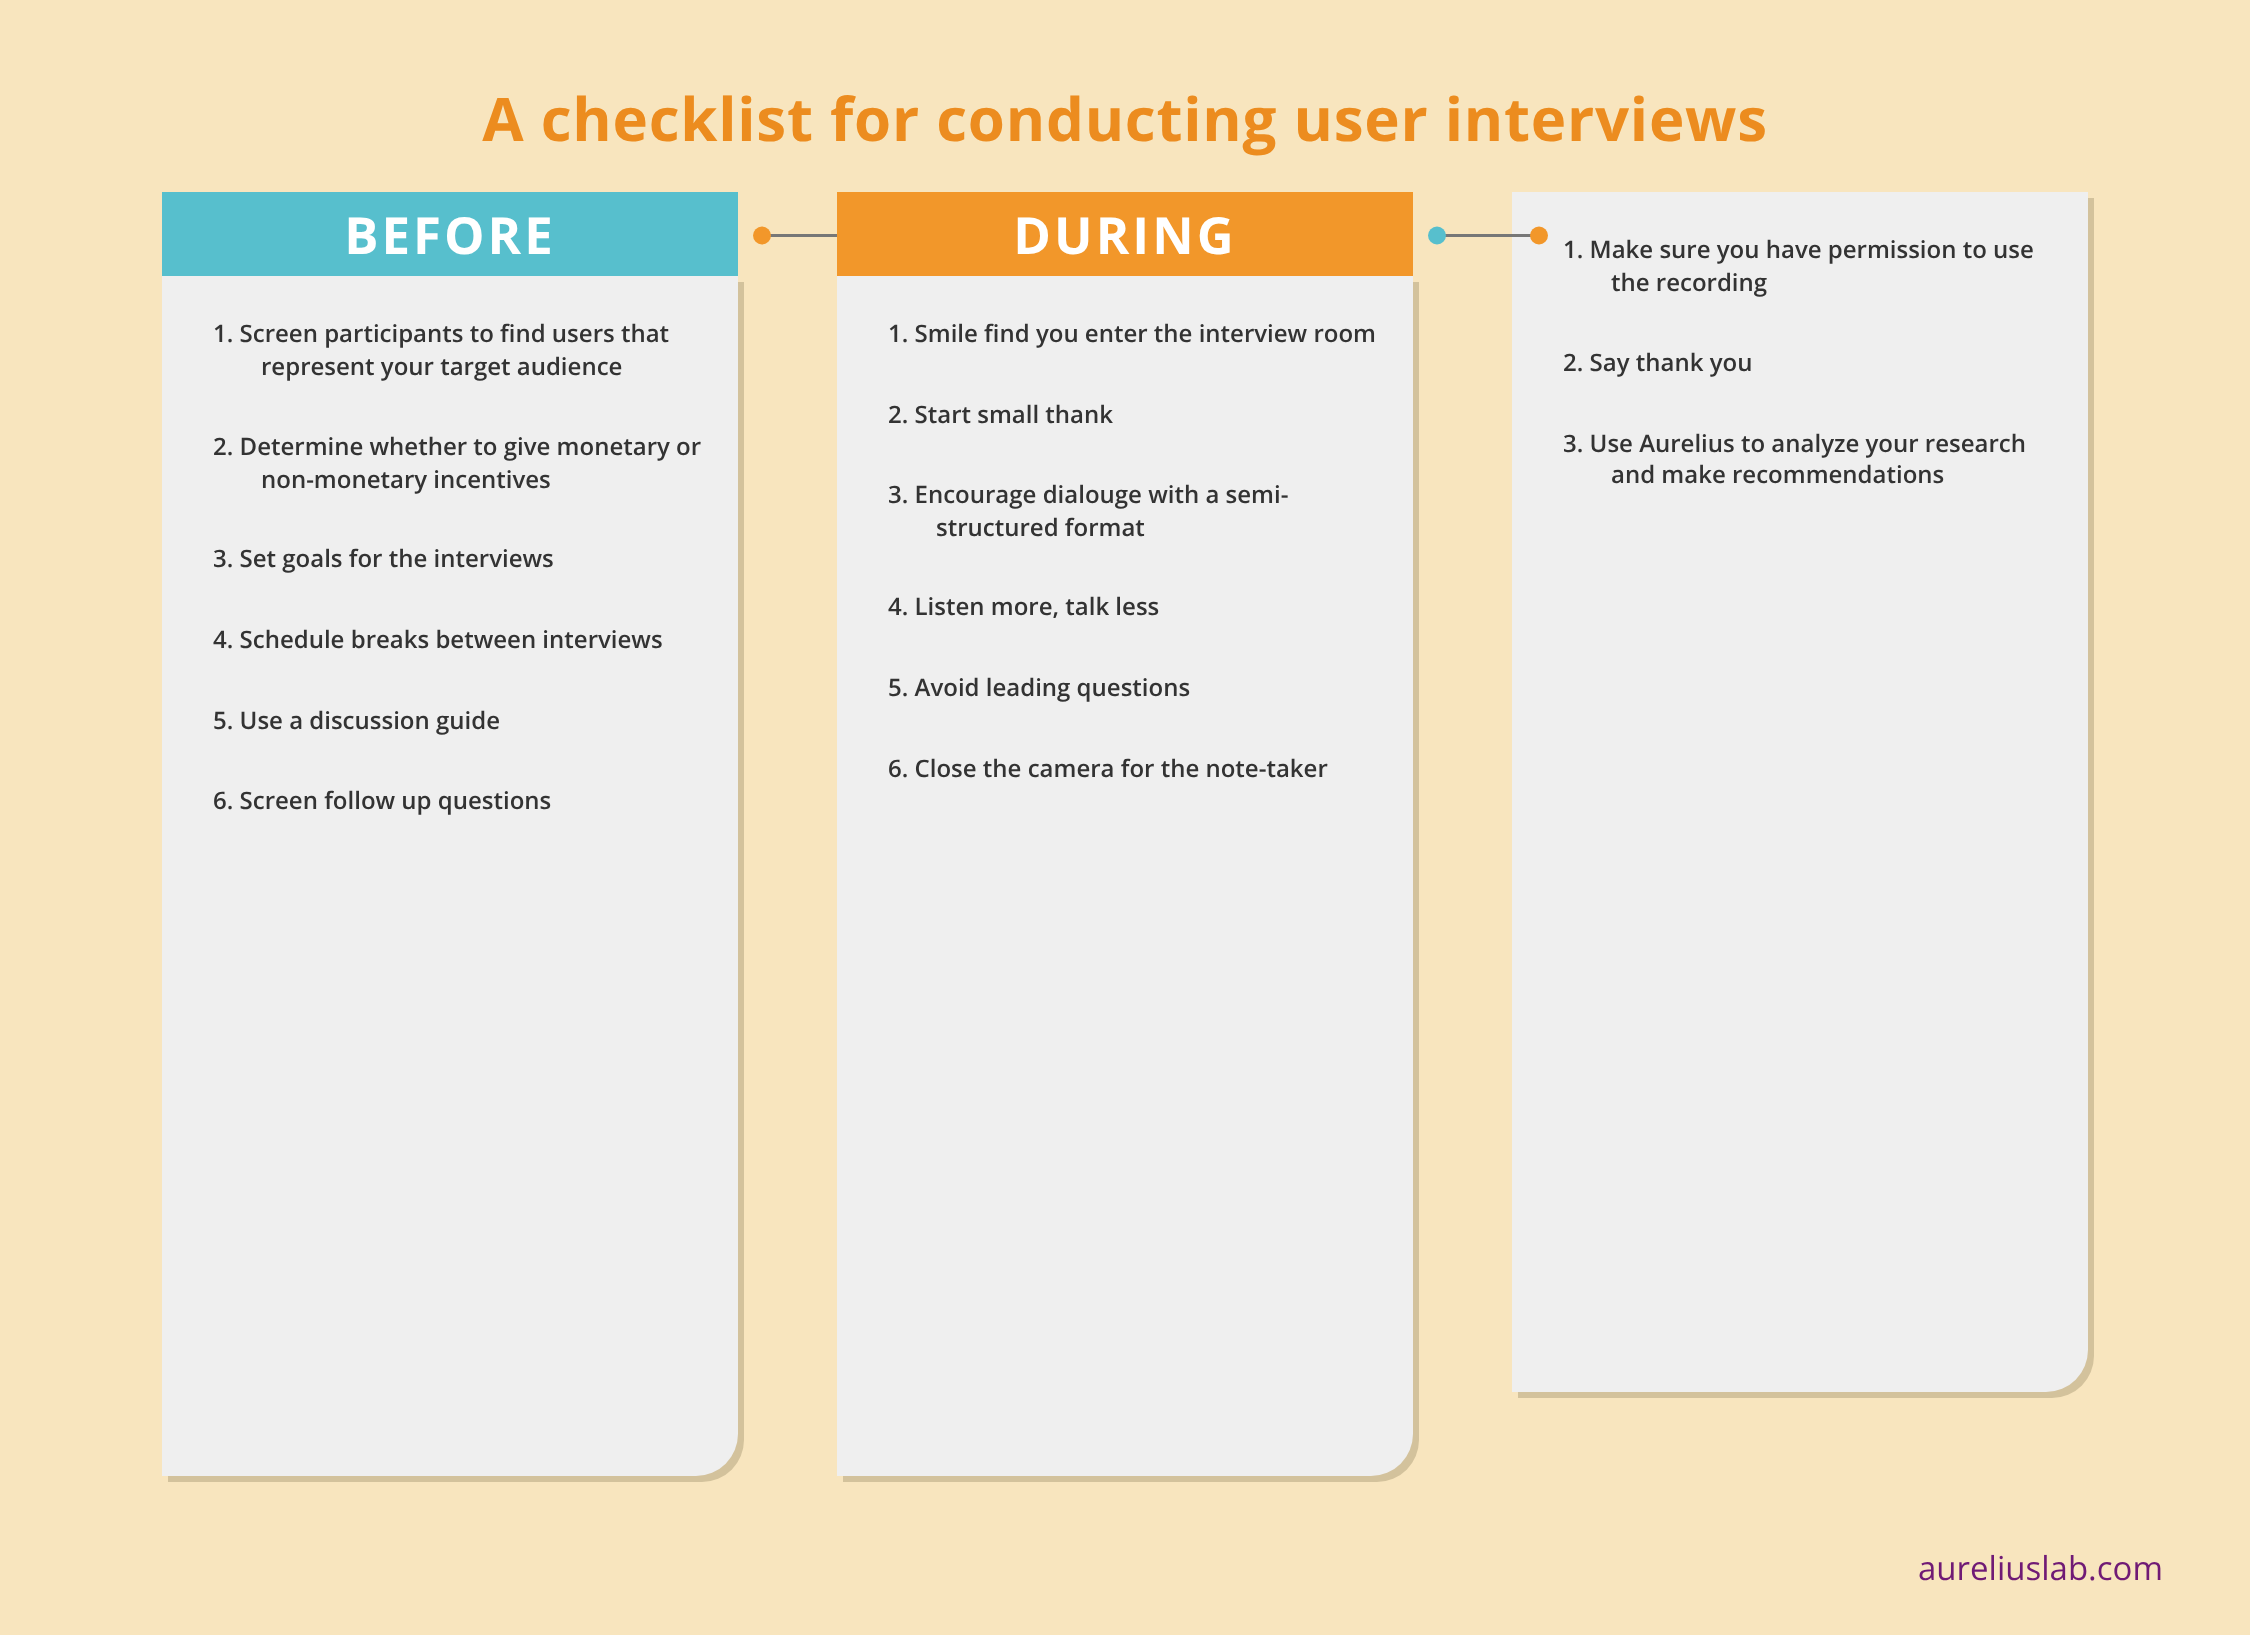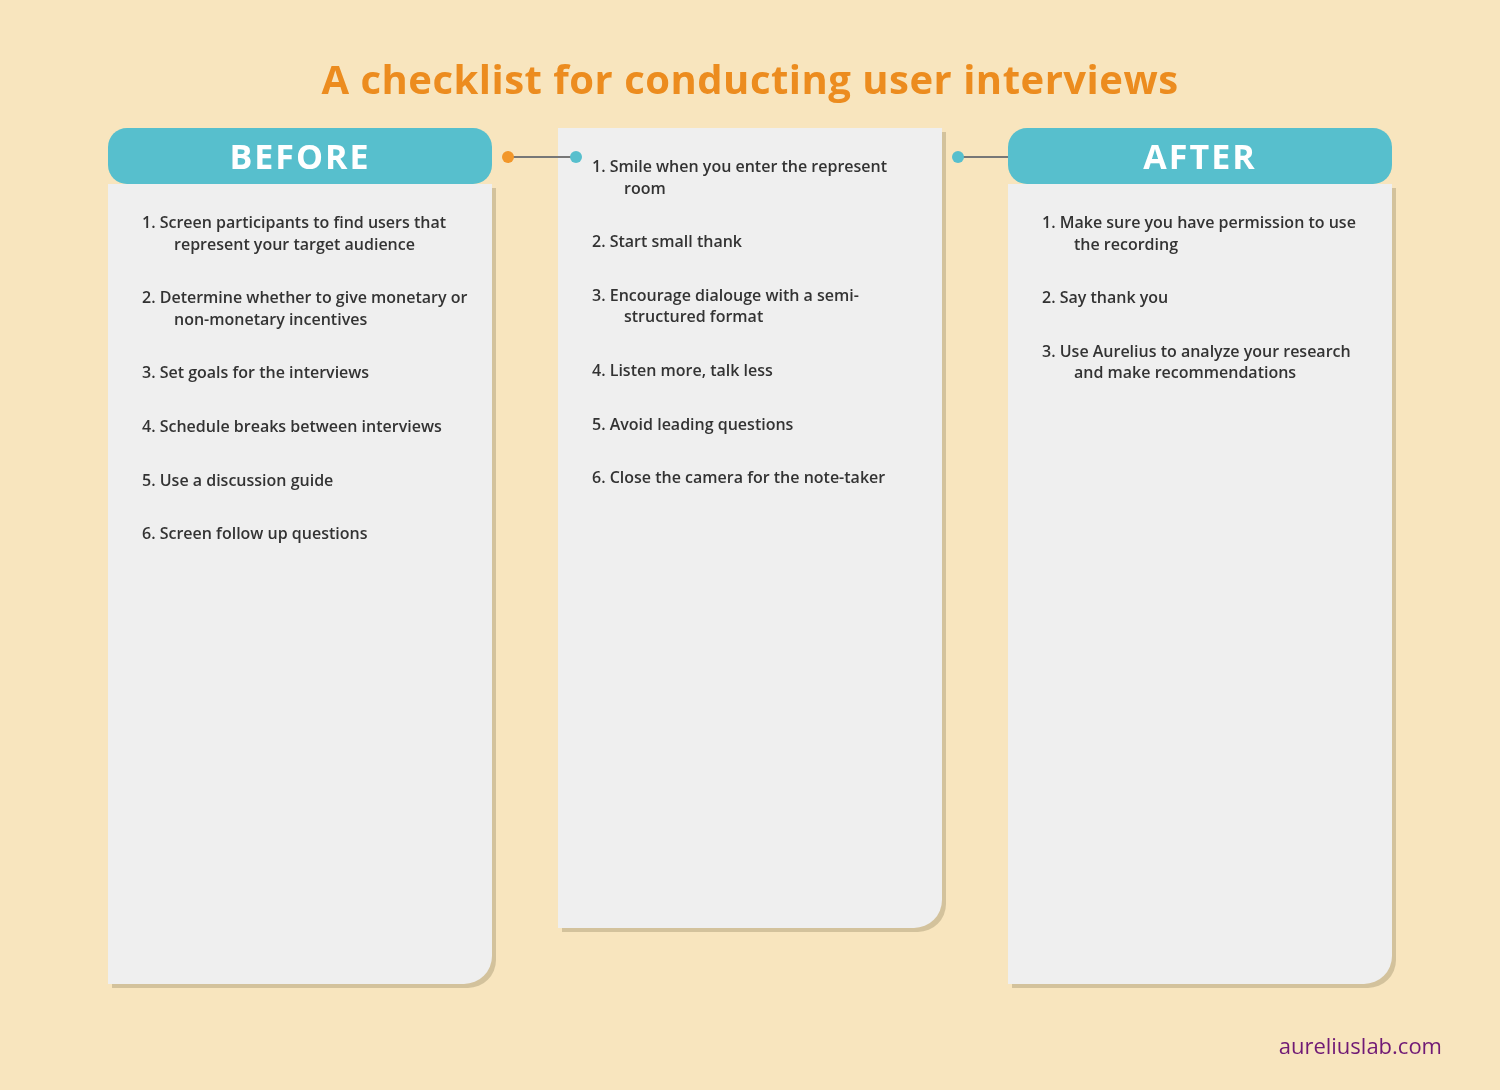--- a/index.html
+++ b/index.html
@@ -38,21 +38,21 @@
     color: #fff;
     font-weight: 700;
     font-size: 34px;
     letter-spacing: 2px;
     display: flex;
     align-items: center;
     justify-content: center;
     position: relative;
     z-index: 2;
   }
-  .header.teal   { background: #57bfcd; border-radius: 19px; }
+  .header.teal   { background: #57bfcd; }
   .header.orange { background: #f2972a; }
   .body {
     background: #efefef;
     padding: 28px 24px 32px 34px;
     min-height: 800px;
     position: relative;
     border-bottom-right-radius: 28px;
     box-shadow: 4px 4px 0 0 #d3c29c;
   }
   ol.list {
@@ -121,34 +121,34 @@
         <li>Determine whether to give monetary or non-monetary incentives</li>
         <li>Set goals for the interviews</li>
         <li>Schedule breaks between interviews</li>
         <li>Use a discussion guide</li>
         <li>Screen follow up questions</li>
       </ol>
     </div>
   </div>
 
   <div class="col">
+    <div class="header orange">DURING</div>
     <div class="body">
       <ol class="list">
-        <li>Smile when you enter the represent room</li>
+        <li>Smile find you enter the interview room</li>
         <li>Start small thank</li>
         <li>Encourage dialouge with a semi-structured format</li>
         <li>Listen more, talk less</li>
         <li>Avoid leading questions</li>
         <li>Close the camera for the note-taker</li>
       </ol>
     </div>
   </div>
 
   <div class="col">
-    <div class="header teal">AFTER</div>
     <div class="body">
       <ol class="list">
         <li>Make sure you have permission to use the recording</li>
         <li>Say thank you</li>
         <li>Use Aurelius to analyze your research and make recommendations</li>
       </ol>
     </div>
   </div>
 
 </div>

